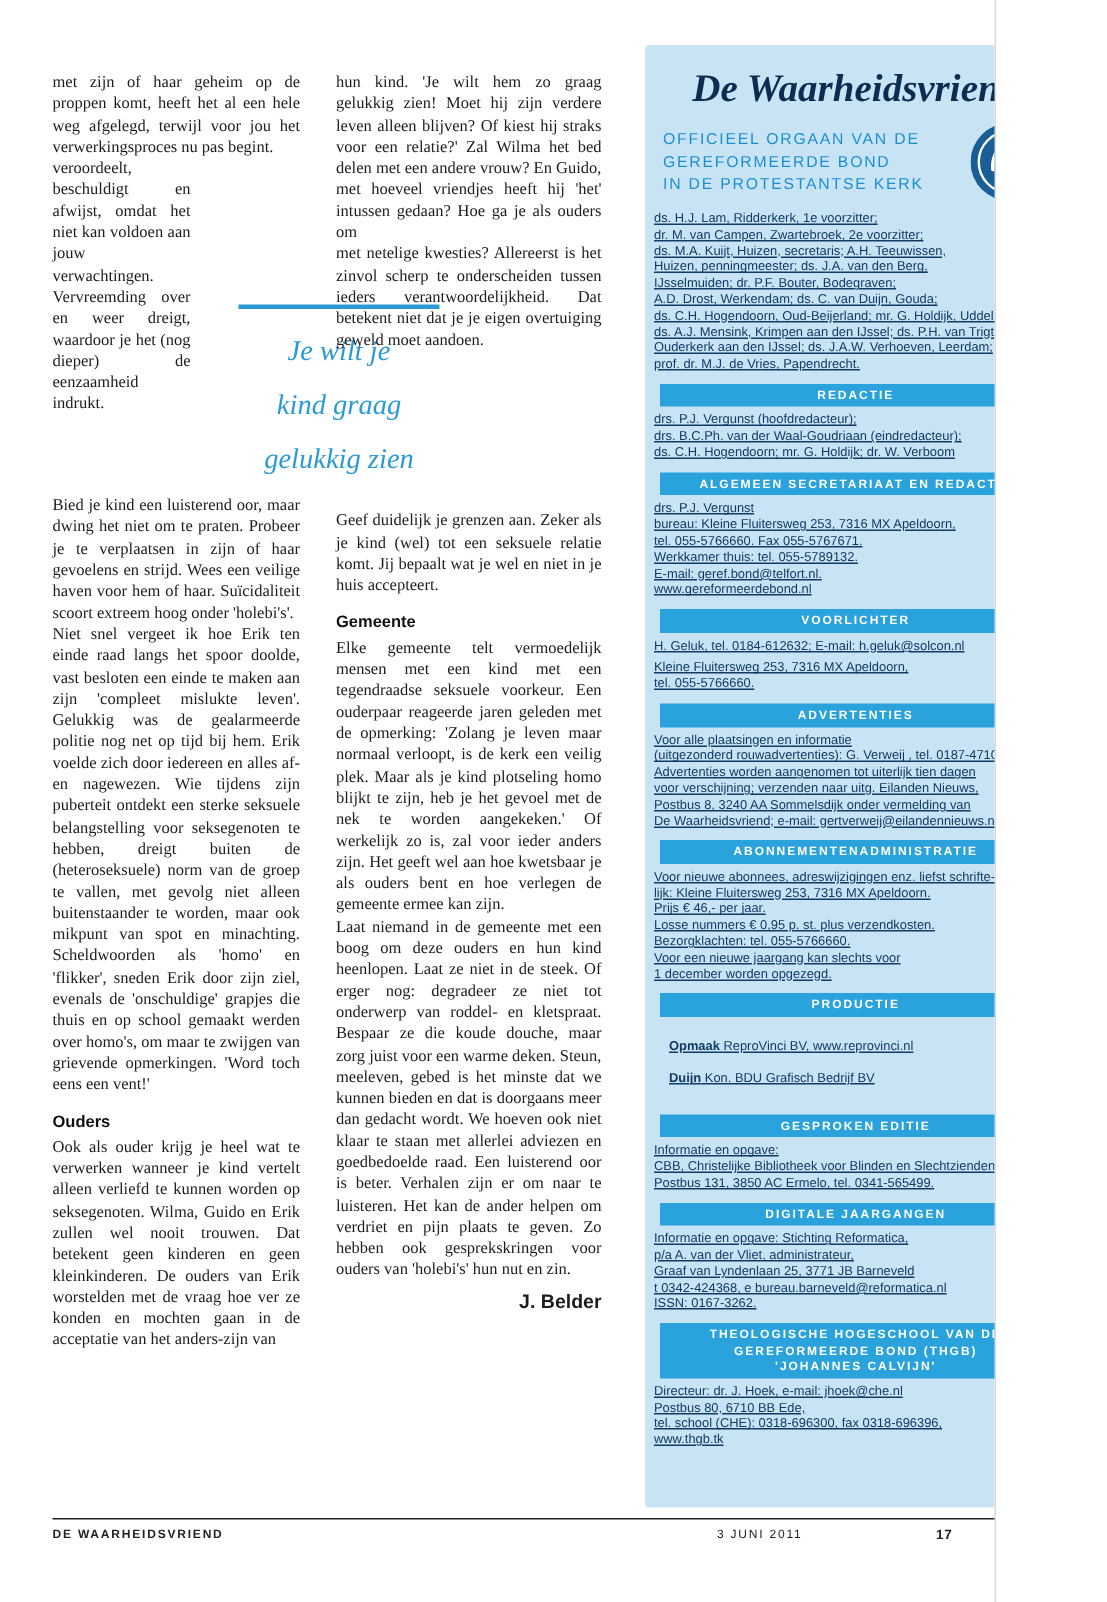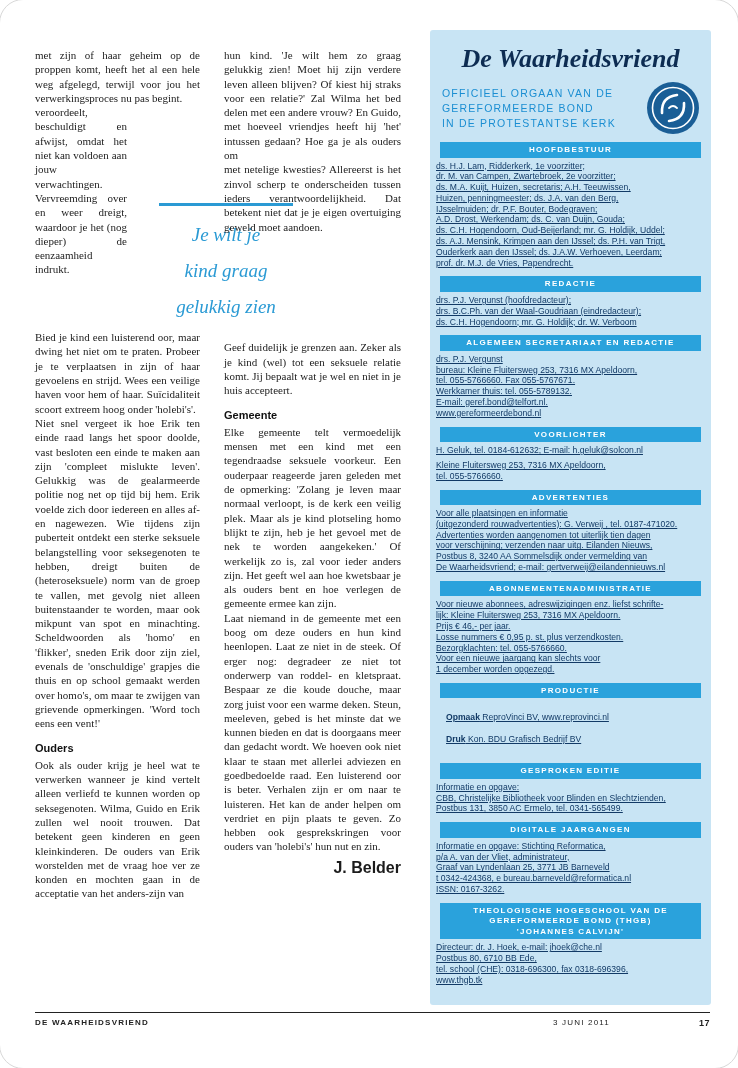--- a/index.html
+++ b/index.html
@@ -1,34 +1,33 @@
 <!DOCTYPE html>
 <html lang="nl"><head>
 <meta charset="utf-8">
 <style>
   html,body { margin:0; padding:0; background:#ffffff; }
   .page {
-    position:relative; width:738px; height:1068px; background:#ffffff;
+    position:relative; width:663px; height:1068px; background:#ffffff;
     font-family:"Liberation Serif", serif; color:#1c1c1c; overflow:hidden;
     outline:1px solid #d8d8d8;
-    border-radius:23px;
   }
   
   .col { position:absolute; top:48px; font-size:11px; line-height:14.3px; }
   .col1 { left:35px; width:165px; }
   .col2 { left:224px; width:177px; }
   .col p { margin:0; text-align:justify; hyphens:auto; -webkit-hyphens:auto; }
   .narrow-left  { width:92px; min-height:225px; }
   .narrow-right { margin-left:82px; min-height:178px; }
   .col h3 {
     font-family:"Liberation Sans", sans-serif; font-size:11px; font-weight:bold;
     color:#111; margin:10px 0 3px 0;
   }
   .author {
-    font-family:"Liberation Sans", sans-serif; font-size:16px; font-weight:bold;
+    font-family:"Liberation Sans", sans-serif; font-size:13px; font-weight:bold;
     text-align:right; margin-top:7px;
   }
   
   .pull-quote { position:absolute; left:159px; top:203px; width:134px; }
   .pq-rule { height:3px; background:#2a9ad4; }
   .pq-text {
     margin-top:11px; font-style:italic; font-size:19px; line-height:36px;
     color:#2a9ad4; text-align:center; white-space:pre-line;
     font-family:"Liberation Serif", serif;
   }
@@ -110,21 +109,20 @@
       <svg class="logo" viewBox="0 0 52 52" aria-hidden="true">
         <circle cx="26" cy="26" r="26" fill="#1a5e96"></circle>
         <circle cx="26" cy="26" r="20.5" fill="none" stroke="#ffffff" stroke-width="1.6"></circle>
         <path d="M15 31 Q14 15 30 13" fill="none" stroke="#ffffff" stroke-width="2.6" stroke-linecap="round"></path>
         <path d="M37 21 Q38 37 22 39" fill="none" stroke="#ffffff" stroke-width="2.6" stroke-linecap="round"></path>
         <path d="M22 26 Q26 22 30 26" fill="none" stroke="#ffffff" stroke-width="1.8" stroke-linecap="round"></path>
       </svg>
     </div>
 
     <section>
-      <div class="sec-bar">HOOFDBESTUUR</div>
       <div class="sec-body">ds. H.J. Lam, Ridderkerk, 1e voorzitter;
 dr. M. van Campen, Zwartebroek, 2e voorzitter;
 ds. M.A. Kuijt, Huizen, secretaris; A.H. Teeuwissen,
 Huizen, penningmeester; ds. J.A. van den Berg,
 IJsselmuiden; dr. P.F. Bouter, Bodegraven;
 A.D. Drost, Werkendam; ds. C. van Duijn, Gouda;
 ds. C.H. Hogendoorn, Oud-Beijerland; mr. G. Holdijk, Uddel;
 ds. A.J. Mensink, Krimpen aan den IJssel; ds. P.H. van Trigt,
 Ouderkerk aan den IJssel; ds. J.A.W. Verhoeven, Leerdam;
 prof. dr. M.J. de Vries, Papendrecht.</div>
@@ -175,21 +173,21 @@
 Losse nummers € 0,95 p. st. plus verzendkosten.
 Bezorgklachten: tel. 055-5766660.
 Voor een nieuwe jaargang kan slechts voor
 1 december worden opgezegd.</div>
     </section>
 
     <section>
       <div class="sec-bar">PRODUCTIE</div>
       <div class="sec-body">
         <div><b>Opmaak</b><span> ReproVinci BV, www.reprovinci.nl</span></div>
-        <div><b>Druk</b><span> Kon. BDU Grafisch Bedrijf BV</span></div>
+        <div><b>Duijn</b><span> Kon. BDU Grafisch Bedrijf BV</span></div>
       </div>
     </section>
 
     <section>
       <div class="sec-bar">GESPROKEN EDITIE</div>
       <div class="sec-body">Informatie en opgave:
 CBB, Christelijke Bibliotheek voor Blinden en Slechtzienden,
 Postbus 131, 3850 AC Ermelo, tel. 0341-565499.</div>
     </section>
 

